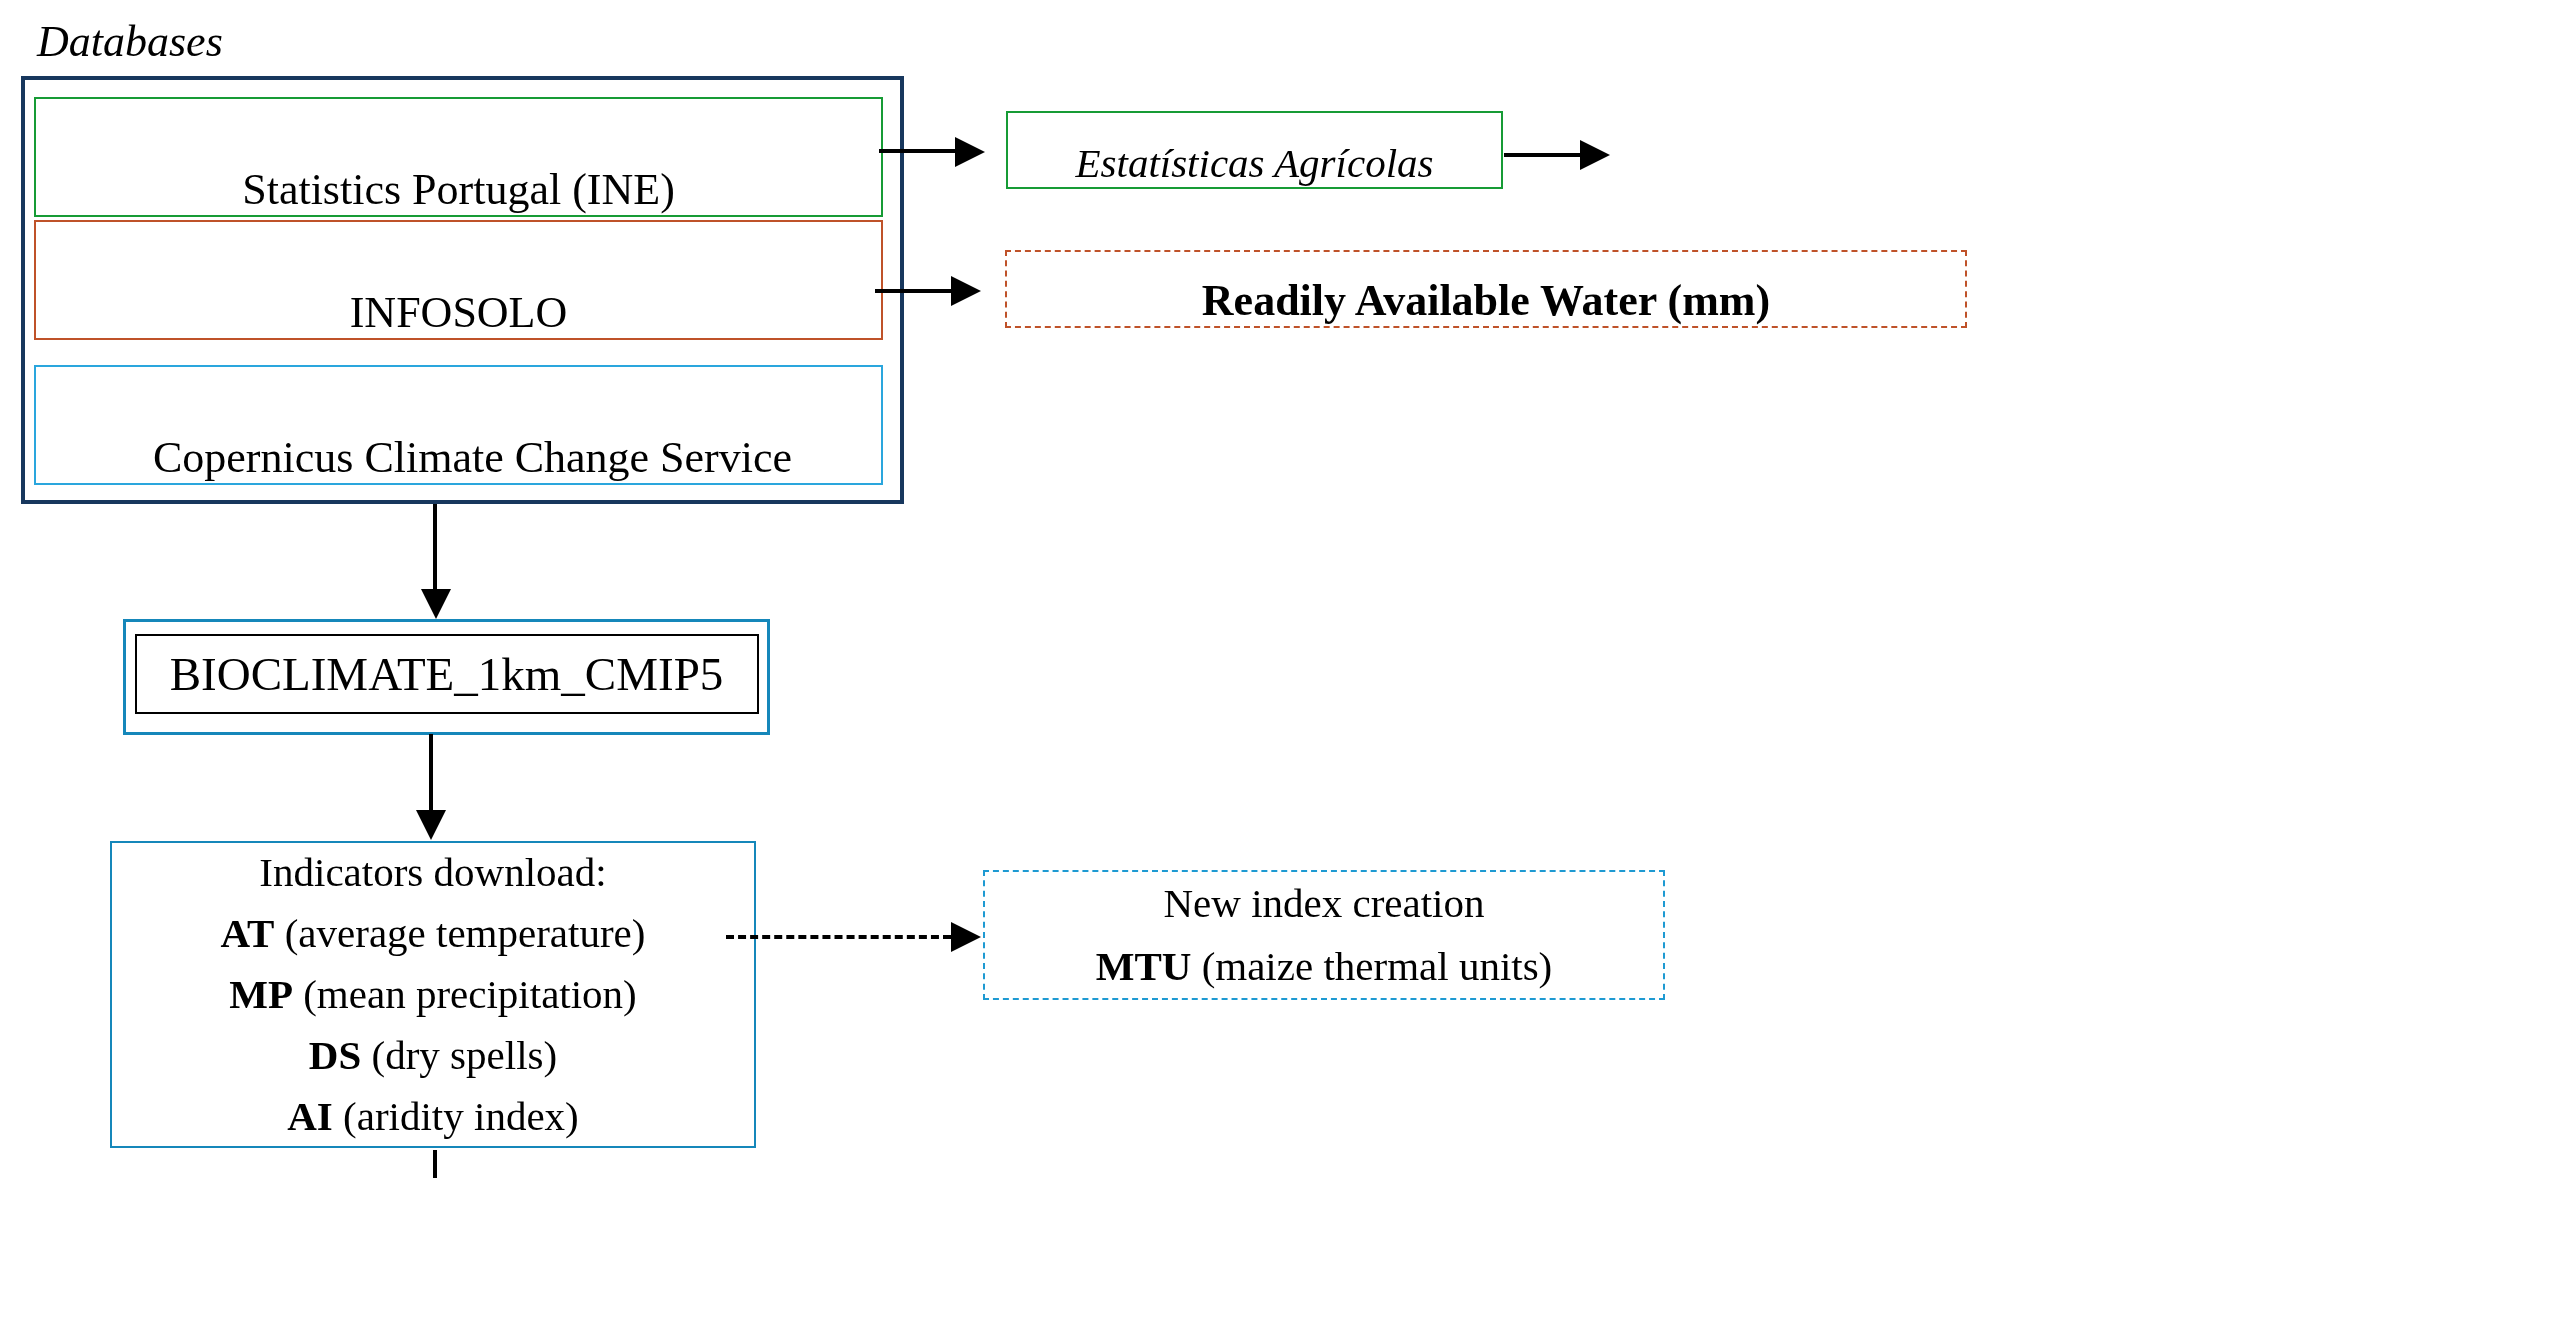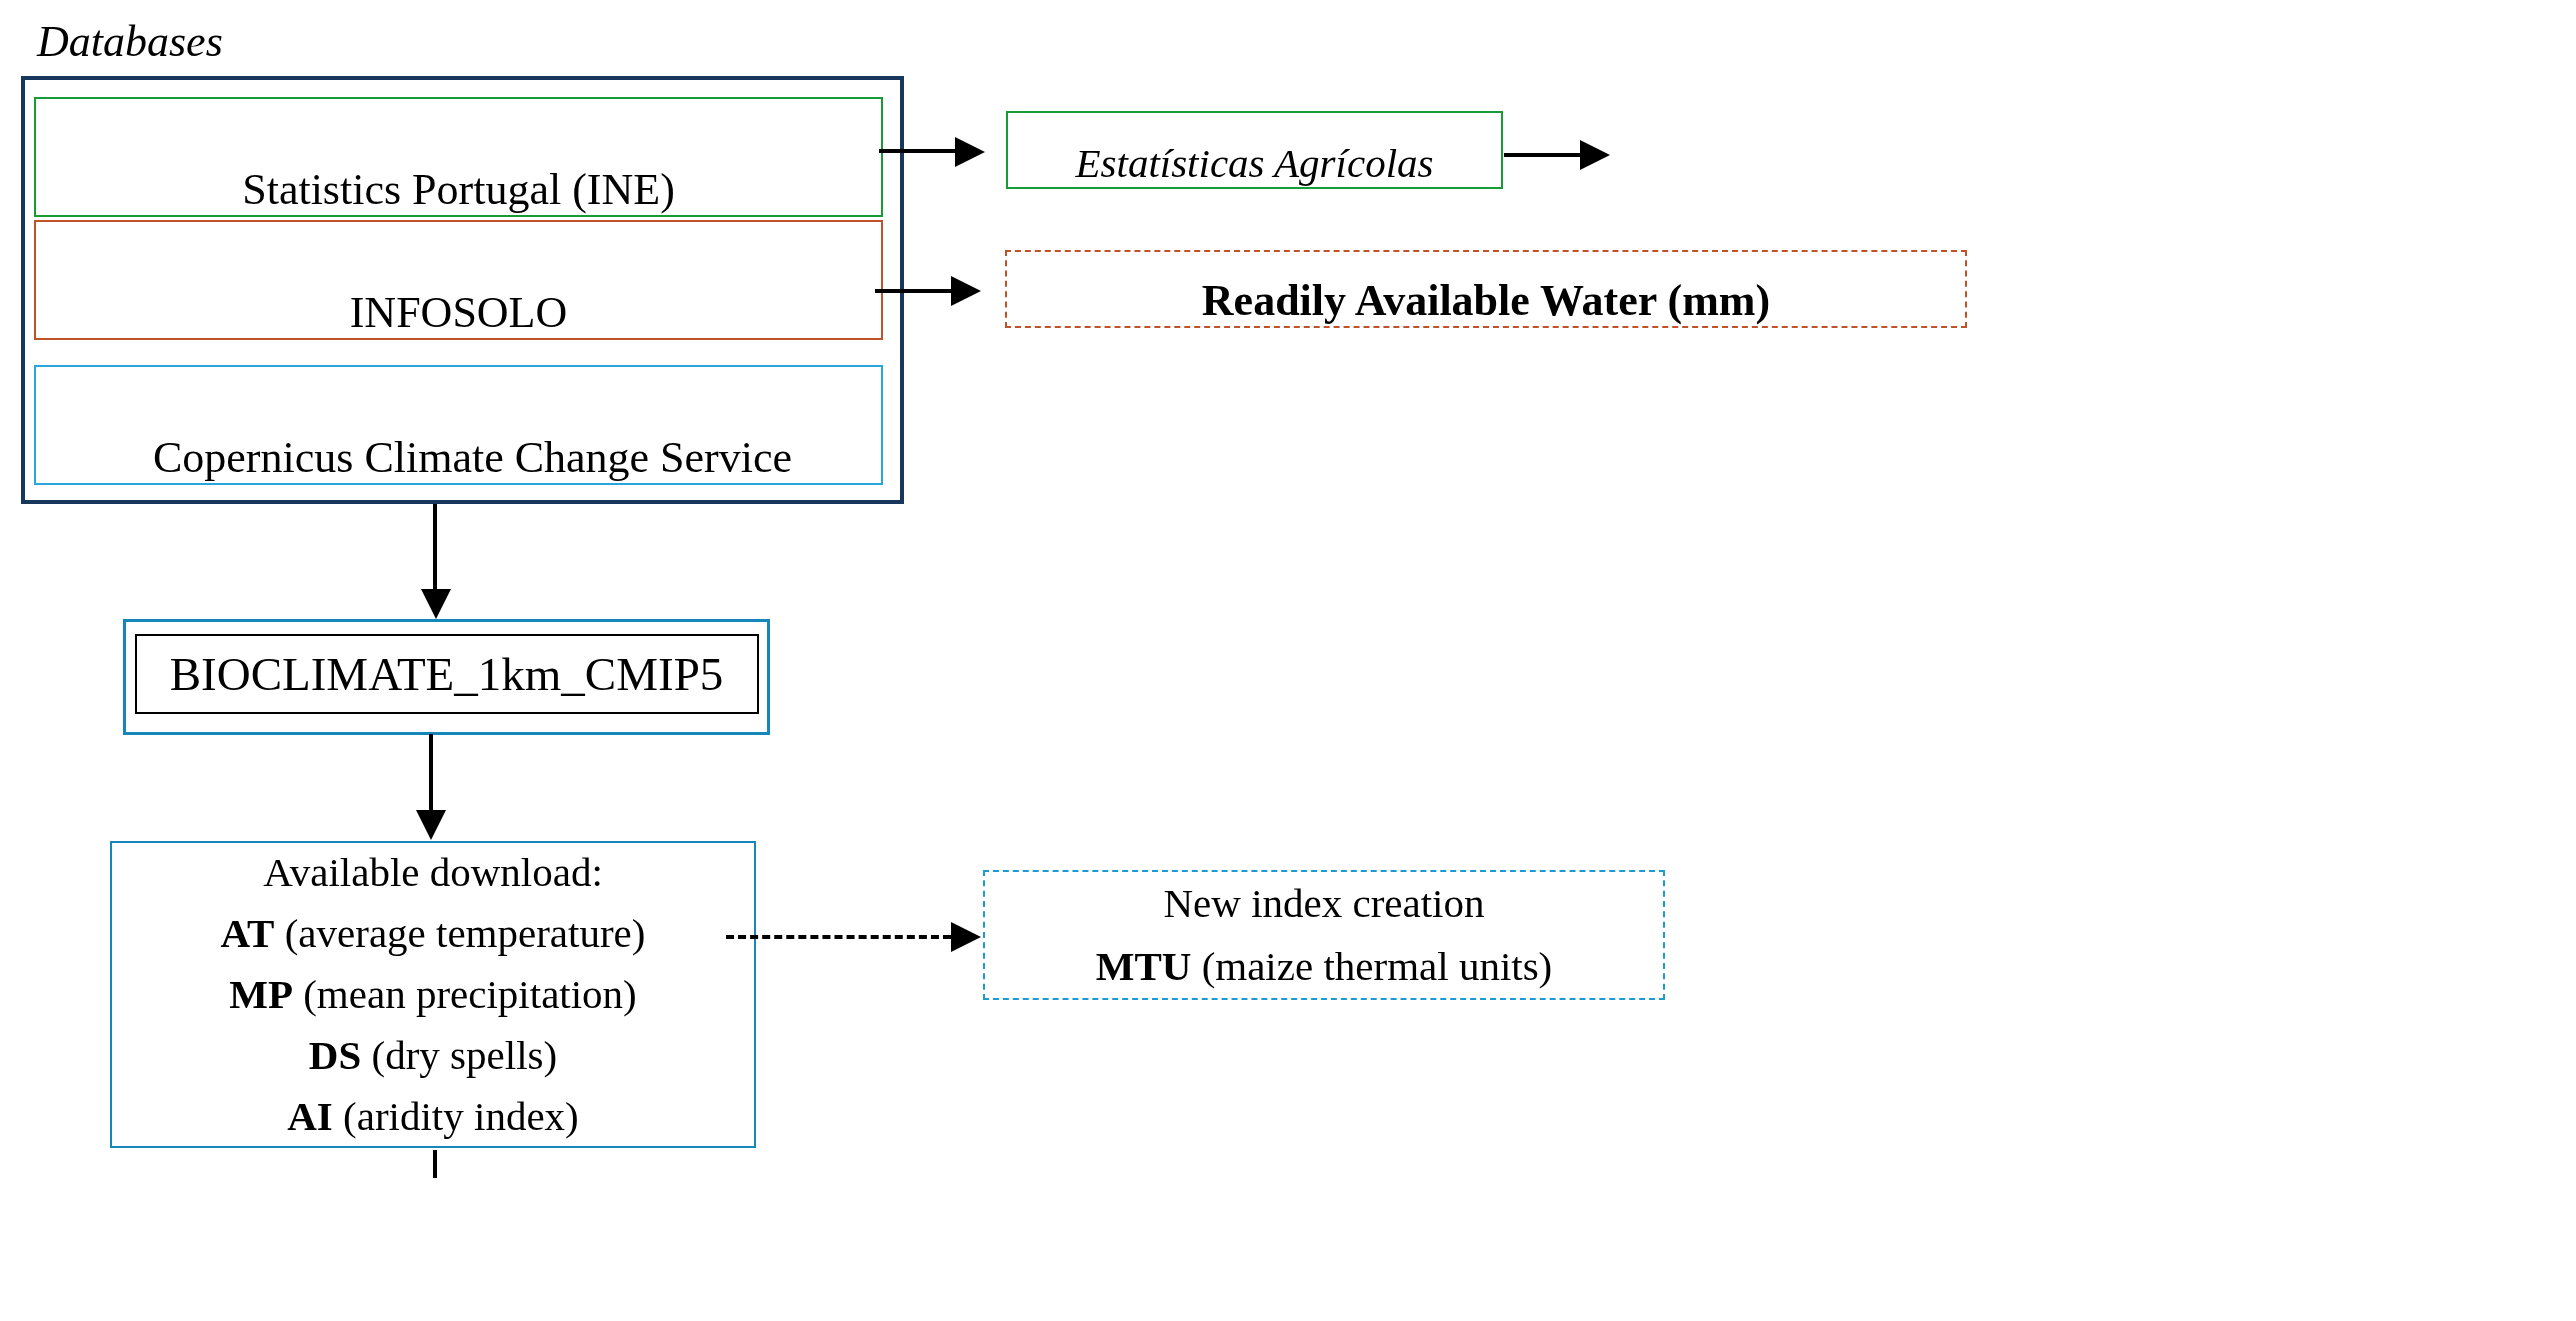--- a/index.html
+++ b/index.html
@@ -152,21 +152,21 @@
     <span>Readily Available Water (mm)</span>
   </div>
 
   <div class="abs bioclimate-outer">
     <div class="bioclimate-inner">
       <span>BIOCLIMATE_1km_CMIP5</span>
     </div>
   </div>
 
   <div class="abs indicators-box">
-    <div class="line">Available download:</div>
+    <div class="line">Indicators download:</div>
     <div class="line"><span class="abbr">AT</span><span> (average temperature)</span></div>
     <div class="line"><span class="abbr">MP</span><span> (mean precipitation)</span></div>
     <div class="line"><span class="abbr">DS</span><span> (dry spells)</span></div>
     <div class="line"><span class="abbr">AI</span><span> (aridity index)</span></div>
   </div>
 
   <div class="abs new-index-box">
     <div class="line">New index creation</div>
     <div class="line"><span class="abbr">MTU</span><span> (maize thermal units)</span></div>
   </div>

